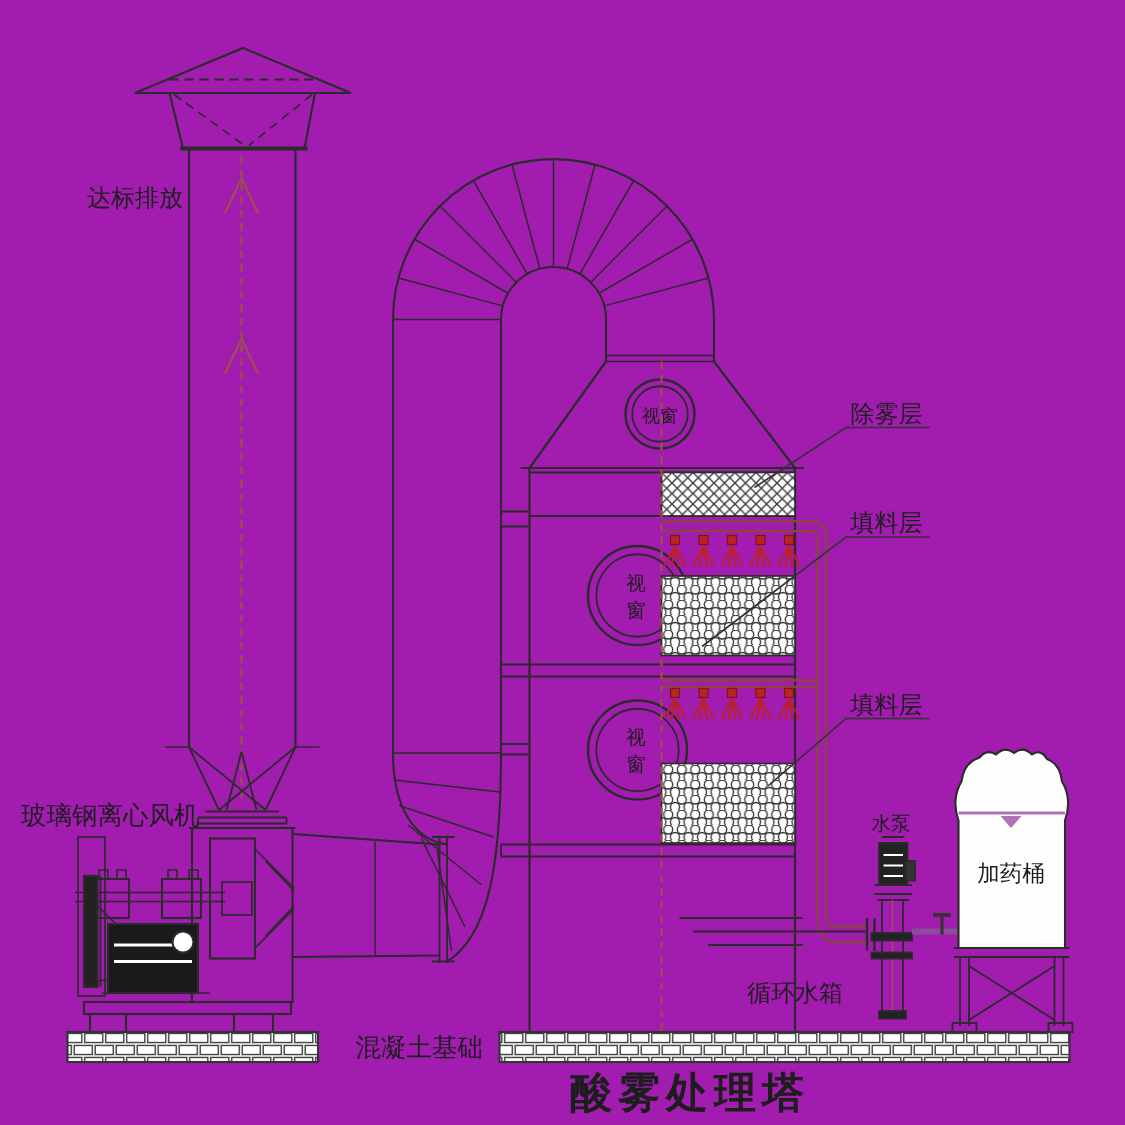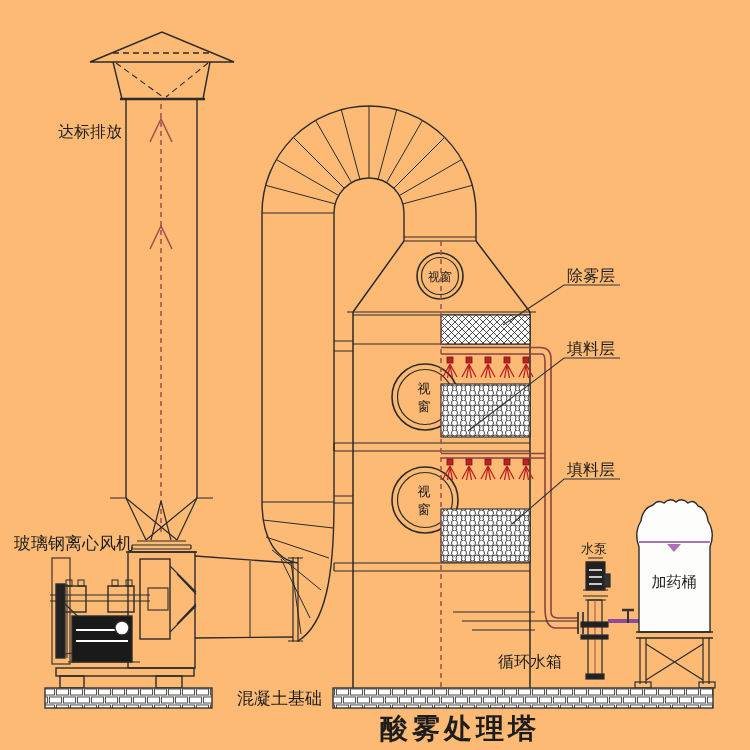--- a/index.html
+++ b/index.html
@@ -1,16 +1,16 @@
 <!DOCTYPE html>
 <html><head>
 <meta charset="utf-8">
 <style>
   html,body{margin:0;padding:0;background:#ffffff;}
-  .stage{position:relative;width:750px;height:750px;background:#fdba74;overflow:hidden;
+  .stage{position:relative;width:750px;height:750px;background:#a21caf;overflow:hidden;
          font-family:"Liberation Sans", sans-serif;}
   svg{display:block}
   text{fill:#1d1d1d;font-family:"Liberation Sans", sans-serif;}
   .lbl{font-size:16px;}
   .lbl-sm{font-size:13px;}
   .title-txt{font-size:28px;font-weight:700;letter-spacing:4px;}
 </style>
 </head>
 <body>
 

